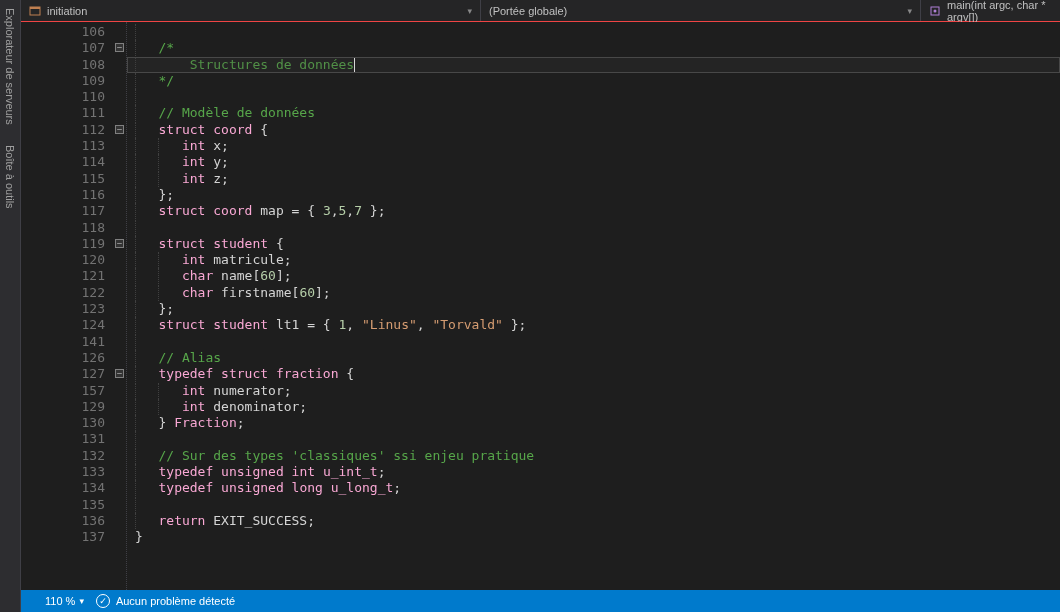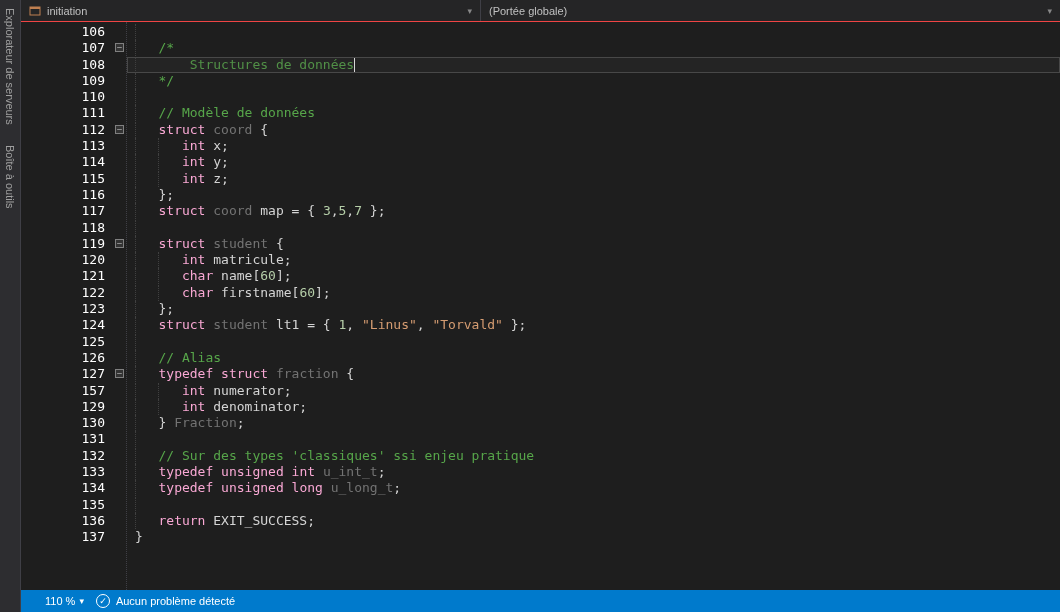--- a/index.html
+++ b/index.html
@@ -19,34 +19,34 @@
 .nav-bar { height:22px; background:#252526; display:flex; align-items:stretch; border-bottom:1px solid #ef4444; font-size:11px; }
 .nav-seg { display:flex; align-items:center; gap:6px; padding:0 8px; border-right:1px solid #3f3f46; color:#c0c0c0; cursor:pointer; }
 .nav-seg:first-child { width:460px; }
 .nav-seg:nth-child(2) { width:440px; }
 .nav-seg:last-child { flex:1; border-right:none; }
 .nav-seg .arrow { margin-left:auto; color:#888; font-size:9px; }
 .ico-box { width:12px; height:12px; display:inline-flex; }
 .ico-box svg { width:12px; height:12px; }
 
 .editor { flex:1; display:flex; background:#1e1e1e; overflow:hidden; font-family:Consolas,monospace; font-size:13px; line-height:16.3px; }
-.gutter { width:92px; background:#1e1e1e; text-align:right; color:#ffffff; padding-top:2px; user-select:none; }
+.gutter { width:92px; background:#1e1e1e; text-align:right; color:#737373; padding-top:2px; user-select:none; }
 .gutter .ln { height:16.3px; padding-right:8px; position:relative; }
 .gutter .mark { position:absolute; right:-8px; top:1px; width:4px; height:14px; background:#e2c08d; }
 .fold-col { width:14px; background:#1e1e1e; position:relative; border-right:1px dotted #3f3f46; padding-top:2px; }
 .fold-col .fc { height:16.3px; position:relative; }
 .fold-col .fbox { position:absolute; left:2px; top:3px; width:9px; height:9px; border:1px solid #808080; background:#333; color:#aaa; font-size:9px; line-height:7px; text-align:center; cursor:pointer; }
 .code { flex:1; padding:2px 0 0 8px; position:relative; white-space:pre; }
 .code .cl { height:16.3px; position:relative; }
 .code .hl { position:absolute; left:-8px; right:0; top:0; bottom:0; border:1px solid #484848; background:rgba(60,60,60,0.2); }
 .guide { border-left:1px dotted #404040; display:inline-block; width:1px; height:16px; vertical-align:top; margin-right:-1px; }
 
 .c-comment { color:#57a64a; }
 .c-kw { color:#f9a8d4; }
-.c-type { color:#737373; }
+.c-type { color:#f9a8d4; }
 .c-str { color:#d69d72; }
 .c-num { color:#b5cea8; }
 .c-cursor { border-left:1px solid #fff; }
 
 .status { position:absolute; left:21px; right:0; bottom:0; height:22px; background:#007acc; color:#fff; display:flex; align-items:center; font-size:11px; padding:0 24px; gap:12px; }
 .status .zoom { display:flex; align-items:center; gap:4px; cursor:pointer; }
 .status .ok { display:flex; align-items:center; gap:6px; }
 .check-ico { width:14px; height:14px; border:1.5px solid #fff; border-radius:50%; display:inline-flex; align-items:center; justify-content:center; font-size:9px; }
 </style>
 </head>
@@ -68,20 +68,29 @@
             <rect x="1" y="2" width="10" height="2" fill="#c08050"></rect>
           </svg>
         </span>
       <span>initiation</span>
       <span class="arrow">▾</span>
     </div>
     <div class="nav-seg">
       <span>(Portée globale)</span>
       <span class="arrow">▾</span>
     </div>
+    <div class="nav-seg">
+      <span class="ico-box">
+          <svg viewBox="0 0 12 12">
+            <rect x="2" y="2" width="8" height="8" fill="none" stroke="#b180d7" stroke-width="1"></rect>
+            <circle cx="6" cy="6" r="1.5" fill="#b180d7"></circle>
+          </svg>
+        </span>
+      <span>main(int argc, char * argv[])</span>
+    </div>
   </div>
 
   <div class="editor">
     <div class="gutter" id="gutter">
         <div class="ln">106</div>
         <div class="ln">107</div>
         <div class="ln">108</div>
         <div class="ln">109</div>
         <div class="ln">110<span class="mark"></span></div>
         <div class="ln">111<span class="mark"></span></div>
@@ -91,21 +100,21 @@
         <div class="ln">115</div>
         <div class="ln">116</div>
         <div class="ln">117<span class="mark"></span></div>
         <div class="ln">118</div>
         <div class="ln">119</div>
         <div class="ln">120</div>
         <div class="ln">121</div>
         <div class="ln">122</div>
         <div class="ln">123</div>
         <div class="ln">124</div>
-        <div class="ln">125</div>
+        <div class="ln">141</div>
         <div class="ln">126<span class="mark"></span></div>
         <div class="ln">127<span class="mark"></span></div>
         <div class="ln">157</div>
         <div class="ln">129</div>
         <div class="ln">130<span class="mark"></span></div>
         <div class="ln">131</div>
         <div class="ln">132<span class="mark"></span></div>
         <div class="ln">133<span class="mark"></span></div>
         <div class="ln">134</div>
         <div class="ln">135</div>

